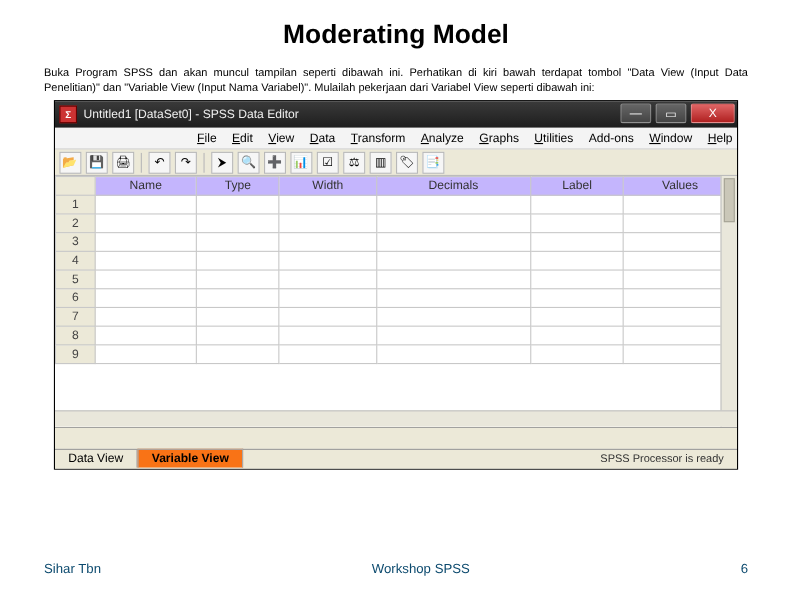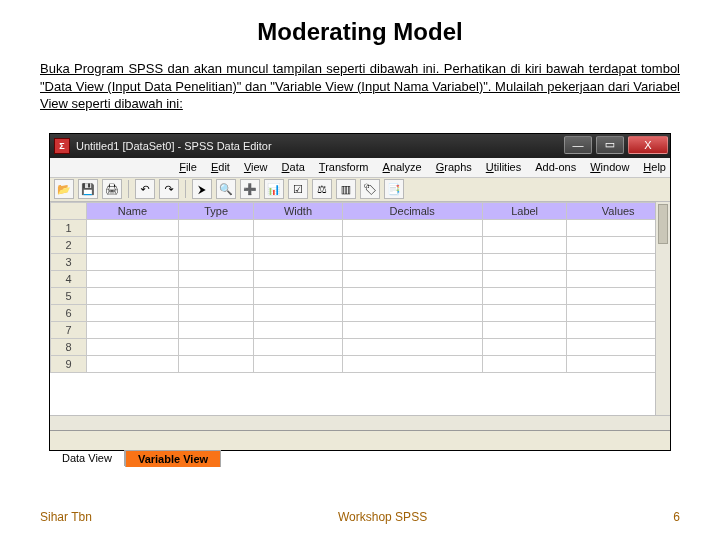--- a/index.html
+++ b/index.html
@@ -12,26 +12,25 @@
     padding: 18px 40px 0 40px;
   }
   .slide-title {
     text-align: center;
     font-size: 24px;
     font-weight: bold;
     color: #000;
     margin-bottom: 14px;
   }
   .body-text {
-    font-size: 13px;
+    font-size: 10px;
     line-height: 1.35;
     text-align: justify;
     color: #000;
-    margin-bottom: 20px;
-    text-decoration: underline;
+    margin-bottom: 4px;
   }
 
   .spss-window {
     width: 622px;
     margin: 0 auto;
     border: 1px solid #000;
     background: #fff;
   }
   
   .titlebar {
@@ -172,21 +171,21 @@
 
   
   .footer{
     position:absolute;
     left:0; right:0;
     bottom:16px;
     padding:0 40px;
     display:flex;
     justify-content:space-between;
     font-size:12px;
-    color:#a16207;
+    color:#0c4a6e;
   }
 </style>
 </head>
 <body>
 
 <div class="slide-title">Moderating Model</div>
 <p class="body-text">Buka Program SPSS dan akan muncul tampilan seperti dibawah ini. Perhatikan di kiri bawah terdapat tombol "Data View (Input Data Penelitian)" dan "Variable View (Input Nama Variabel)". Mulailah pekerjaan dari Variabel View seperti dibawah ini:</p>
 
 <div class="spss-window">
 
@@ -334,19 +333,22 @@
         <div class="thumb"></div>
       </div>
     <div class="hscroll"></div>
   </div>
 
   <div class="sheet-tabs">
     <div class="sheet-tab">Data View</div>
     <div class="sheet-tab active">Variable View</div>
   </div>
 
+  <div class="statusbar">
+    <span>SPSS Processor is ready</span>
+  </div>
 </div>
 
 <div class="footer">
   <span>Sihar Tbn</span>
   <span>Workshop SPSS</span>
   <span>6</span>
 </div>
 
 </body></html>

